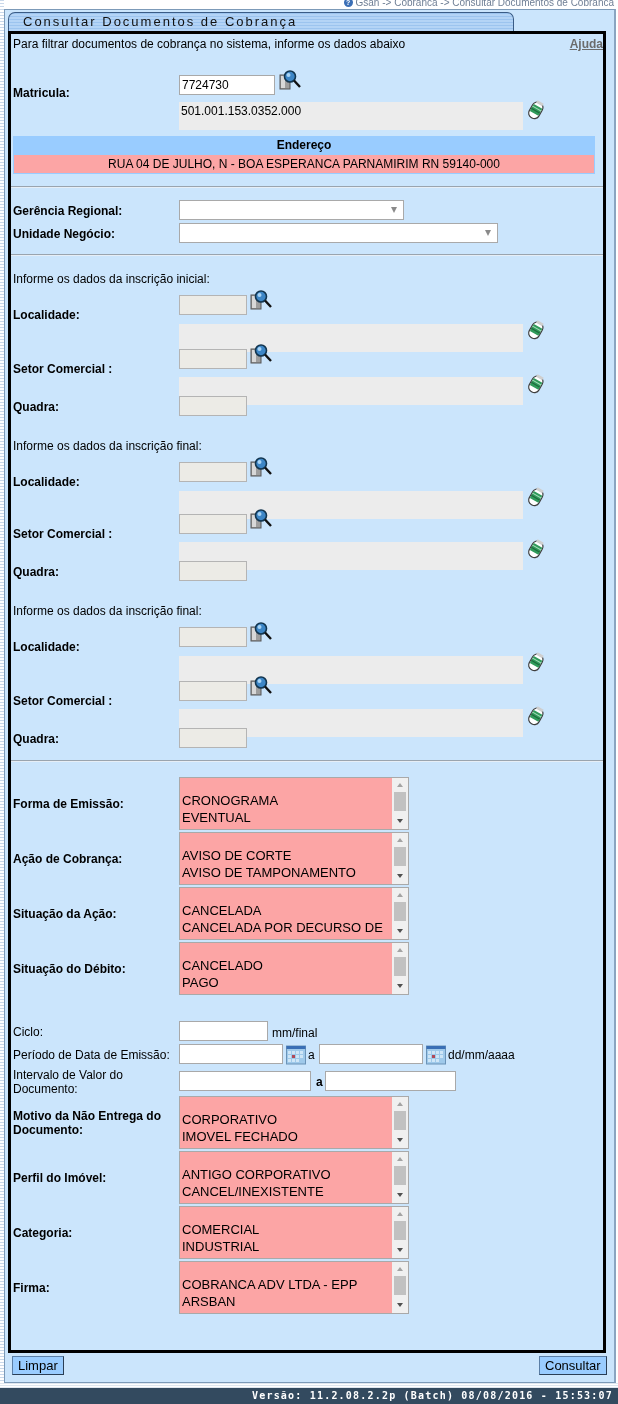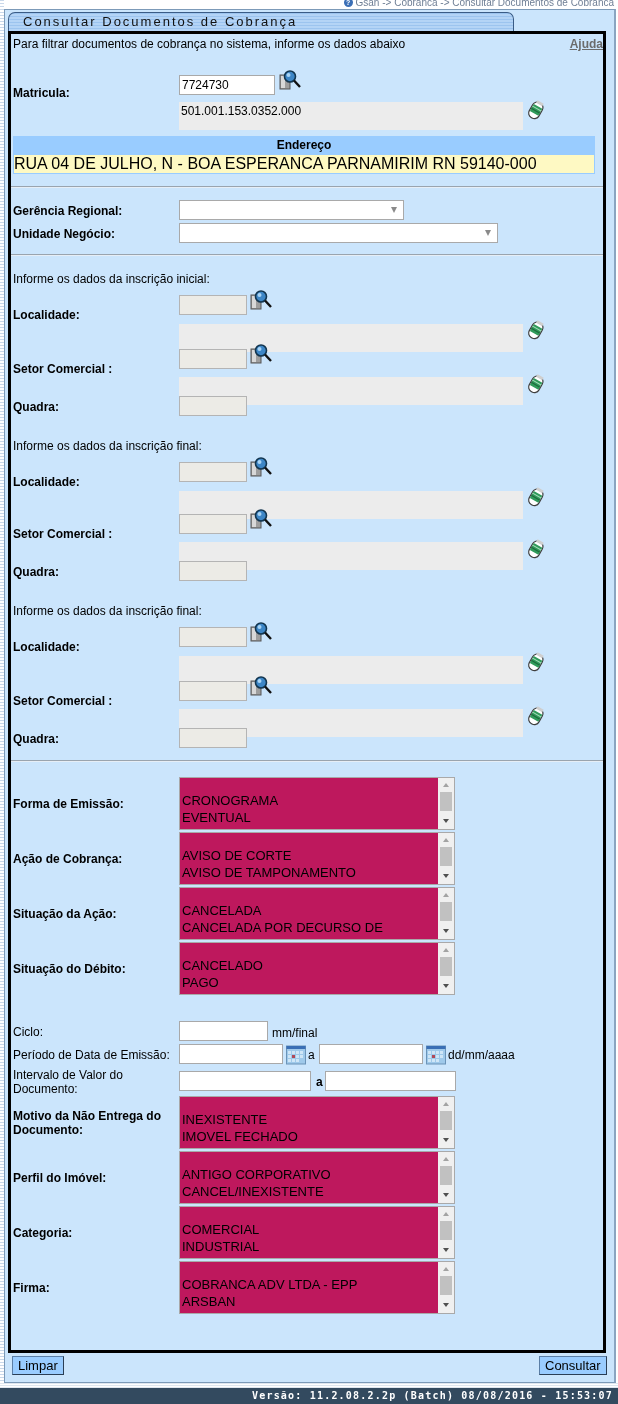--- a/index.html
+++ b/index.html
@@ -59,21 +59,21 @@
   }
   .select {
     position: absolute; height: 20px; background: #fff; border: 1px solid #a9a9a9;
   }
   .select .arrow {
     position: absolute; right: 6px; top: 6px; width: 0; height: 0;
     border-left: 3px solid transparent; border-right: 3px solid transparent;
     border-top: 6px solid #8a8a8a;
   }
   .listbox {
-    position: absolute; width: 276px; height: 53px; background: #be185d;
+    position: absolute; width: 230px; height: 53px; background: #fca5a5;
     border: 1px solid #a9a9a9; overflow: hidden;
   }
   .listbox .opts { position: absolute; left: 2px; top: 14px; font-size: 13px; line-height: 17px; white-space: nowrap; }
   .listbox .sb {
     position: absolute; right: 0; top: 0; width: 16px; height: 51px; background: #f0f0f0;
   }
   .listbox .sb .up {
     position: absolute; left: 5px; top: 5px; width: 0; height: 0;
     border-left: 3px solid transparent; border-right: 3px solid transparent; border-bottom: 4px solid #a3a3a3;
   }
@@ -85,21 +85,21 @@
   .hr { position: absolute; left: 0; width: 592px; height: 2px; background: #9aa4ae; border-bottom: 1px solid #e6eef6; }
   .icon-search { position: absolute; width: 24px; height: 22px; }
   .icon-eraser { position: absolute; width: 20px; height: 22px; }
   .icon-cal { position: absolute; width: 20px; height: 20px; }
   .endereco-head {
     position: absolute; left: 2px; top: 102px; width: 582px; height: 18px;
     background: #99ccff; text-align: center; font-weight: bold; font-size: 12px; line-height: 18px;
   }
   .endereco-val {
     position: absolute; left: 2px; top: 120px; width: 582px; height: 20px;
-    background: #fef9c3; border: 1px solid #99ccff; font-size: 16px; line-height: 18px;
+    background: #fca5a5; border: 1px solid #99ccff; text-align: center; font-size: 12px; line-height: 18px;
   }
   .btn {
     position: absolute; height: 19px; background: #99ccff;
     border: 1px solid #5a7ea6; border-right-color: #2a3e55; border-bottom-color: #2a3e55;
     font-size: 13px; line-height: 17px; padding: 0 5px; color: #000; cursor: pointer;
   }
   .footer {
     position: absolute; left: 0; top: 1388px; width: 618px; height: 16px;
     background: #334a5f; color: #fff; font-size: 10px; font-weight: bold;
     text-align: right; padding-right: 5px; line-height: 16px; letter-spacing: 1.2px;
@@ -400,21 +400,21 @@
   <div class="input" style="left:168px;top:1037px;width:132px;"></div>
   <div class="lbl" style="left:305px;top:1041px;">a</div>
   <div class="input" style="left:314px;top:1037px;width:131px;"></div>
 
   <div class="lbl" style="left:2px;top:1075px;line-height:14px;">
     <div>Motivo da Não Entrega do</div>
     <div>Documento:</div>
   </div>
   <div class="listbox" style="left:168px;top:1062px;">
     <div class="opts">
-        <div>INEXISTENTE</div>
+        <div>CORPORATIVO</div>
         <div>IMOVEL FECHADO</div>
       </div>
     <div class="sb">
         <span class="up"></span>
         <span class="thumb"></span>
         <span class="down"></span>
       </div>
   </div>
 
   <div class="lbl" style="left:2px;top:1137px;">Perfil do Imóvel:</div>

